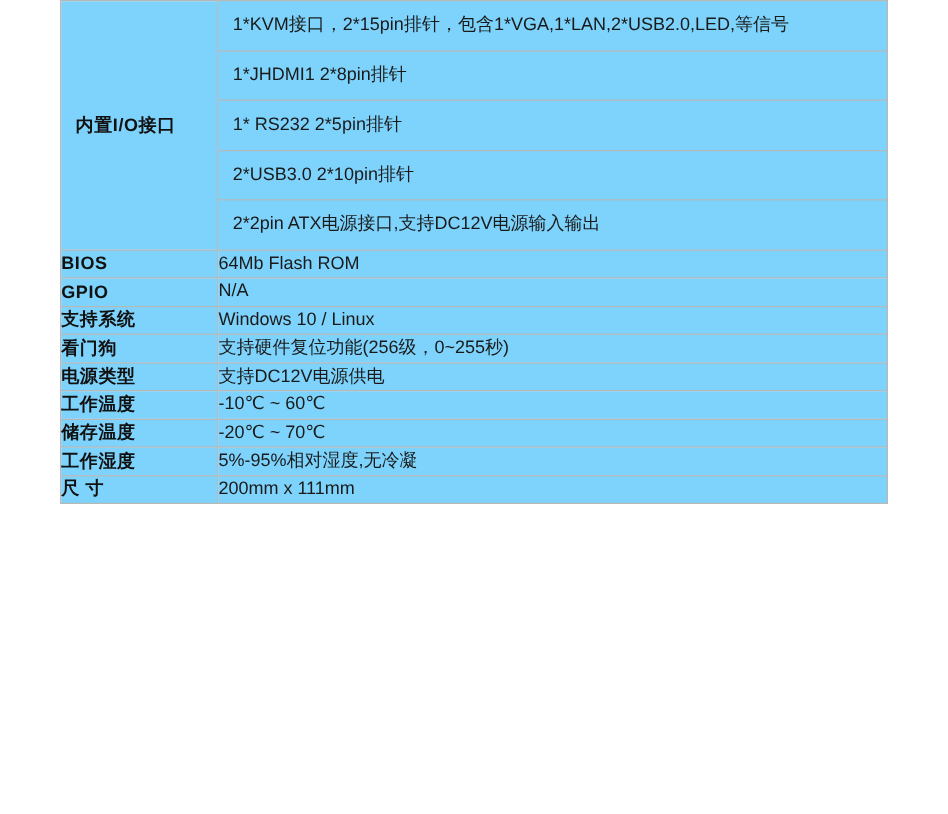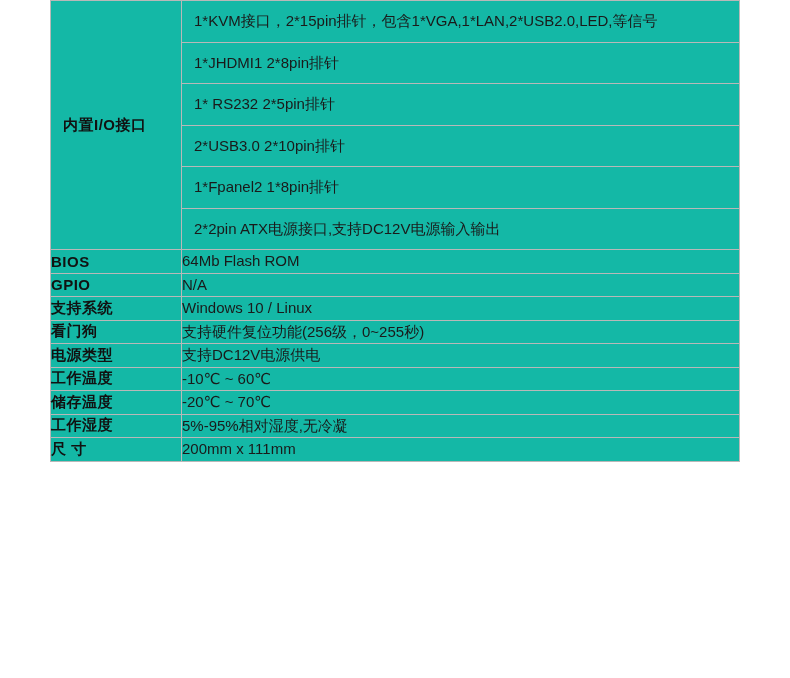--- a/index.html
+++ b/index.html
@@ -22,21 +22,21 @@
   }
   table.spec-table {
     width: 690px;
     border-collapse: collapse;
     table-layout: fixed;
   }
   table.spec-table td {
     border: 1px solid #b8b8b8;
     padding: 0;
     vertical-align: middle;
-    background: #14b8a6;
+    background: #7dd3fc;
   }
   td.label-cell {
     width: 130px;
     font-weight: bold;
     font-size: 15px;
     padding: 8px 0 8px 12px;
     color: #111111;
     letter-spacing: 0.5px;
   }
   td.value-cell {
@@ -89,23 +89,20 @@
               <tr>
                 <td>1*JHDMI1 2*8pin排针</td>
               </tr>
               <tr>
                 <td>1* RS232 2*5pin排针</td>
               </tr>
               <tr>
                 <td>2*USB3.0 2*10pin排针</td>
               </tr>
               <tr>
-                <td>1*Fpanel2 1*8pin排针</td>
-              </tr>
-              <tr>
                 <td>2*2pin ATX电源接口,支持DC12V电源输入输出</td>
               </tr>
             </tbody>
           </table>
         </td>
       </tr>
 
       <tr>
         <td class="label-cell">BIOS</td>
         <td class="value-cell">64Mb Flash ROM</td>

